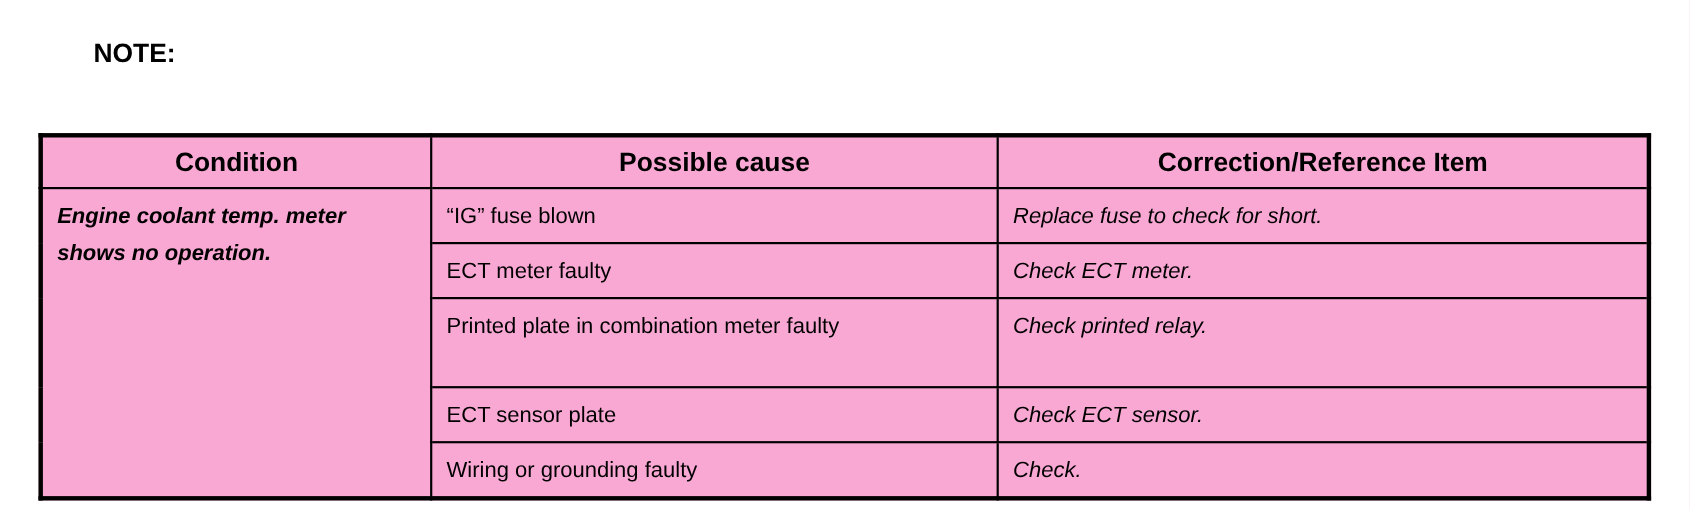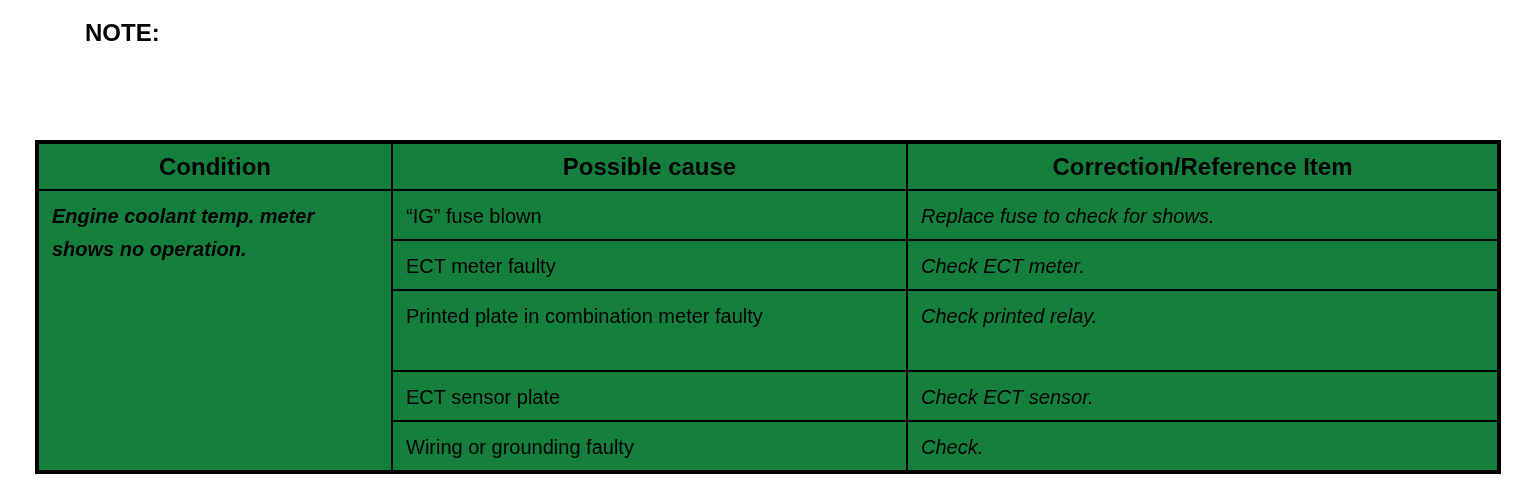--- a/index.html
+++ b/index.html
@@ -5,32 +5,32 @@
   * { margin: 0; padding: 0; box-sizing: border-box; }
   html, body {
     width: 1536px; height: 480px;
     background: #ffffff;
     font-family: "Liberation Sans", sans-serif;
     color: #000000;
     overflow: hidden;
   }
   .note {
     position: absolute;
-    left: 85px; top: 16px;
+    left: 85px; top: 32px;
     font-size: 24px;
     font-weight: bold;
     line-height: 34px;
   }
   table.trouble {
     position: absolute;
-    left: 35px; top: 140px;
+    left: 35px; top: 121px;
     width: 1462px;
     border-collapse: collapse;
     table-layout: fixed;
-    background: #15803d;
+    background: #f9a8d4;
     padding-left: 41px;
   }
   table.trouble, table.trouble tr, table.trouble td, table.trouble th { border: 2px solid #000; }
   table.trouble { border: 4px solid #000; }
   th {
     font-size: 24px;
     font-weight: bold;
     text-align: center;
     vertical-align: middle;
     height: 48px;
@@ -80,21 +80,21 @@
   </thead>
   <tbody>
     <tr class="r1">
       <td class="cond" rowspan="5">
         <div class="wrap">Engine coolant temp. meter shows no operation.</div>
       </td>
       <td class="cause">
         <div class="wrap">“IG” fuse blown</div>
       </td>
       <td class="corr">
-        <div class="wrap">Replace fuse to check for shows.</div>
+        <div class="wrap">Replace fuse to check for short.</div>
       </td>
     </tr>
     <tr class="r2">
       <td class="cause">
         <div class="wrap">ECT meter faulty</div>
       </td>
       <td class="corr">
         <div class="wrap">Check ECT meter.</div>
       </td>
     </tr>

